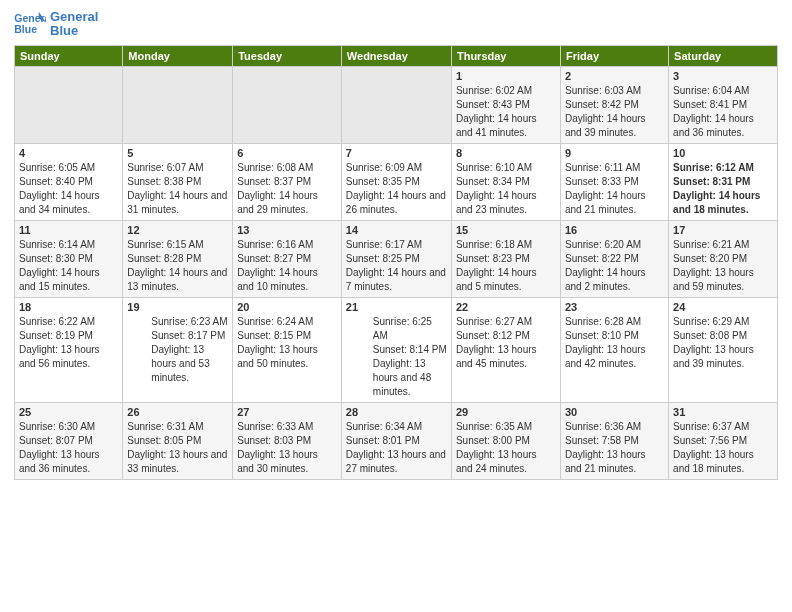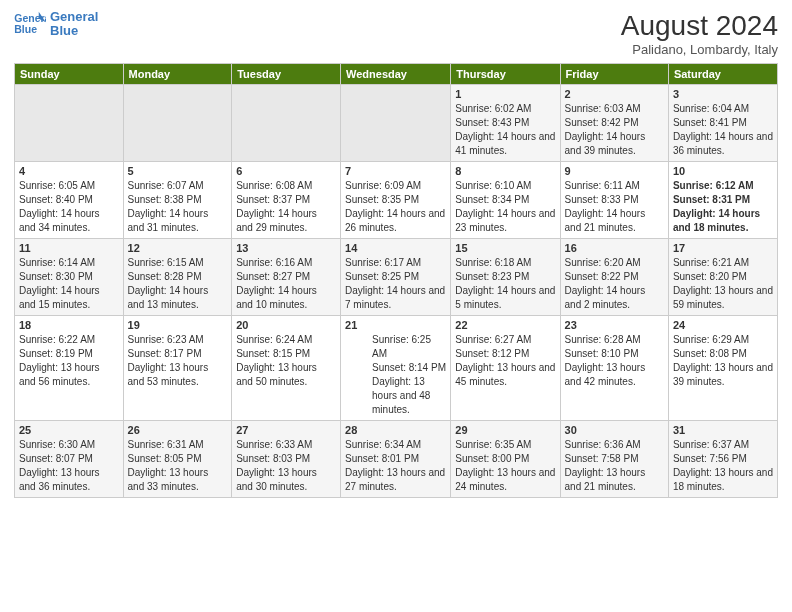--- a/index.html
+++ b/index.html
@@ -94,24 +94,20 @@
     <div class="logo">
       <svg class="logo-icon" viewBox="0 0 36 32">
         <text x="0" y="14" font-size="12" font-weight="bold" fill="#3a7abf">General</text>
         <text x="0" y="26" font-size="12" font-weight="bold" fill="#3a7abf">Blue</text>
         <polygon points="28,2 36,14 28,10" fill="#3a7abf"></polygon>
       </svg>
       <div>
         <div style="font-size:13px;font-weight:bold;color:#3a7abf;line-height:1.1;">General<br>Blue</div>
       </div>
     </div>
-    <div class="title-block">
-      <div class="main-title">August 2024</div>
-      <div class="subtitle">Palidano, Lombardy, Italy</div>
-    </div>
   </div>
 
   <table class="calendar">
     <thead>
       <tr>
       <th>Sunday</th>
           <th>Monday</th>
           <th>Tuesday</th>
           <th>Wednesday</th>
           <th>Thursday</th>
@@ -234,21 +230,21 @@
         </tr>
         <tr>
           <td>
             <span class="day-num">18</span>
             <div class="cell-content" style="white-space: pre-line;">Sunrise: 6:22 AM
 Sunset: 8:19 PM
 Daylight: 13 hours and 56 minutes.</div>
           </td>
           <td>
             <span class="day-num">19</span>
-            <div class="cell-content" style="white-space: pre-line;">Sunrise: 6:23 AM
+            <div class="cell-content" style="white-space: pre-line; margin-left: 24px;">Sunrise: 6:23 AM
 Sunset: 8:17 PM
 Daylight: 13 hours and 53 minutes.</div>
           </td>
           <td>
             <span class="day-num">20</span>
             <div class="cell-content" style="white-space: pre-line;">Sunrise: 6:24 AM
 Sunset: 8:15 PM
 Daylight: 13 hours and 50 minutes.</div>
           </td>
           <td>

